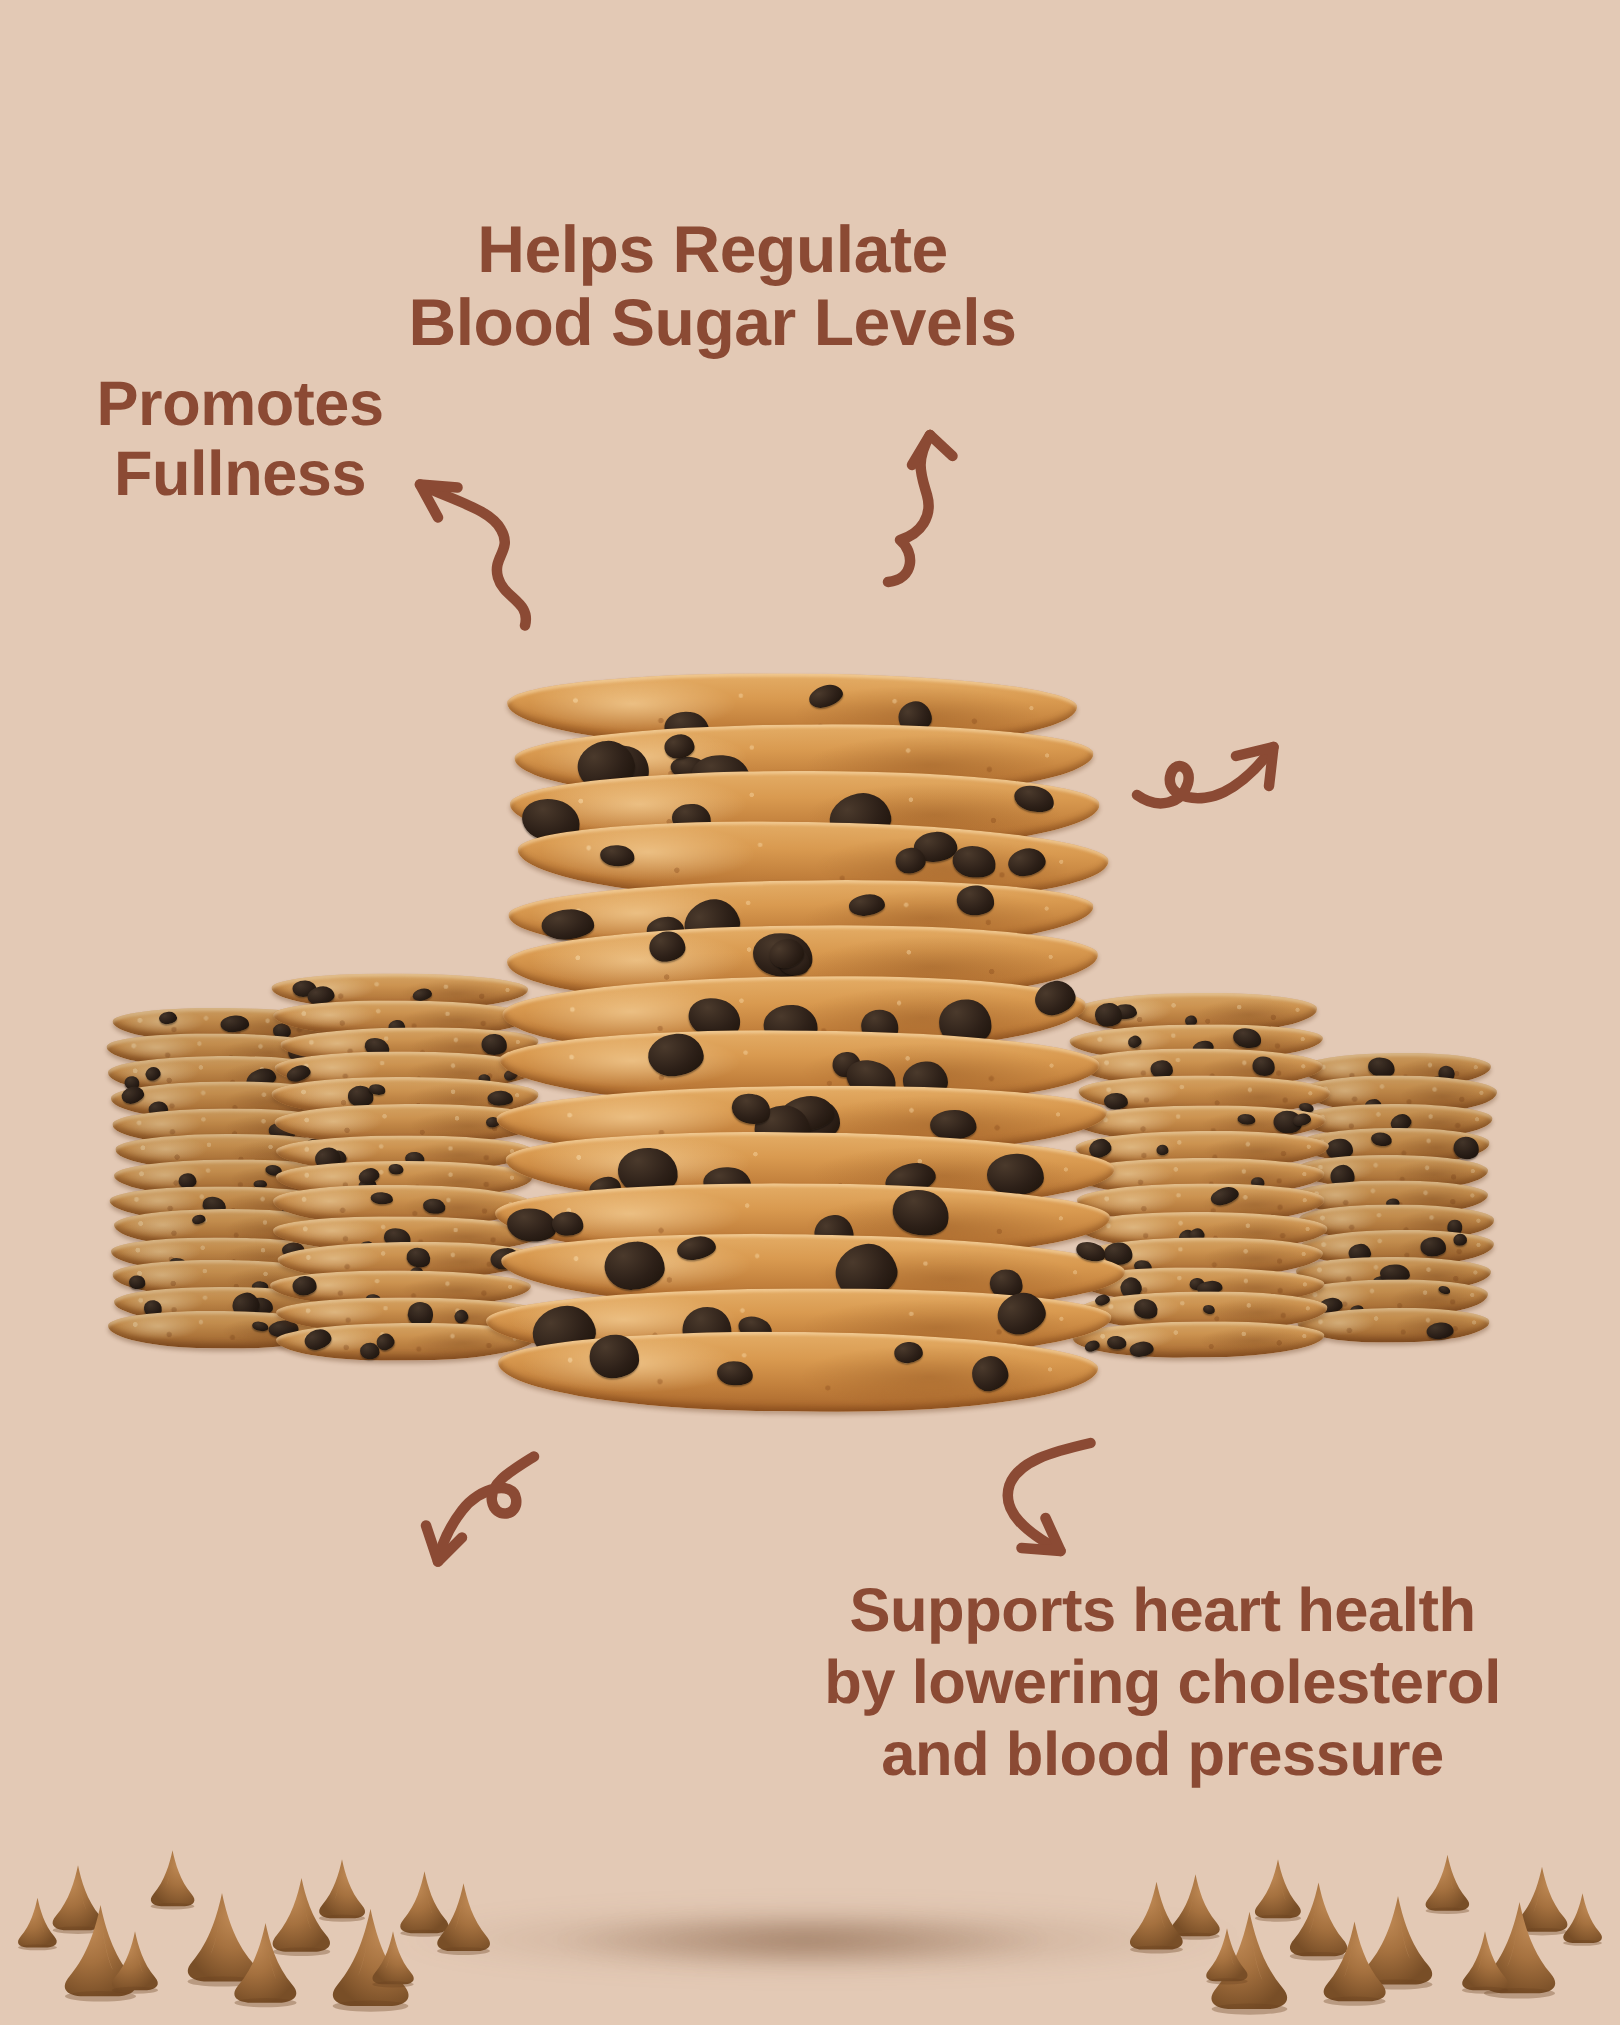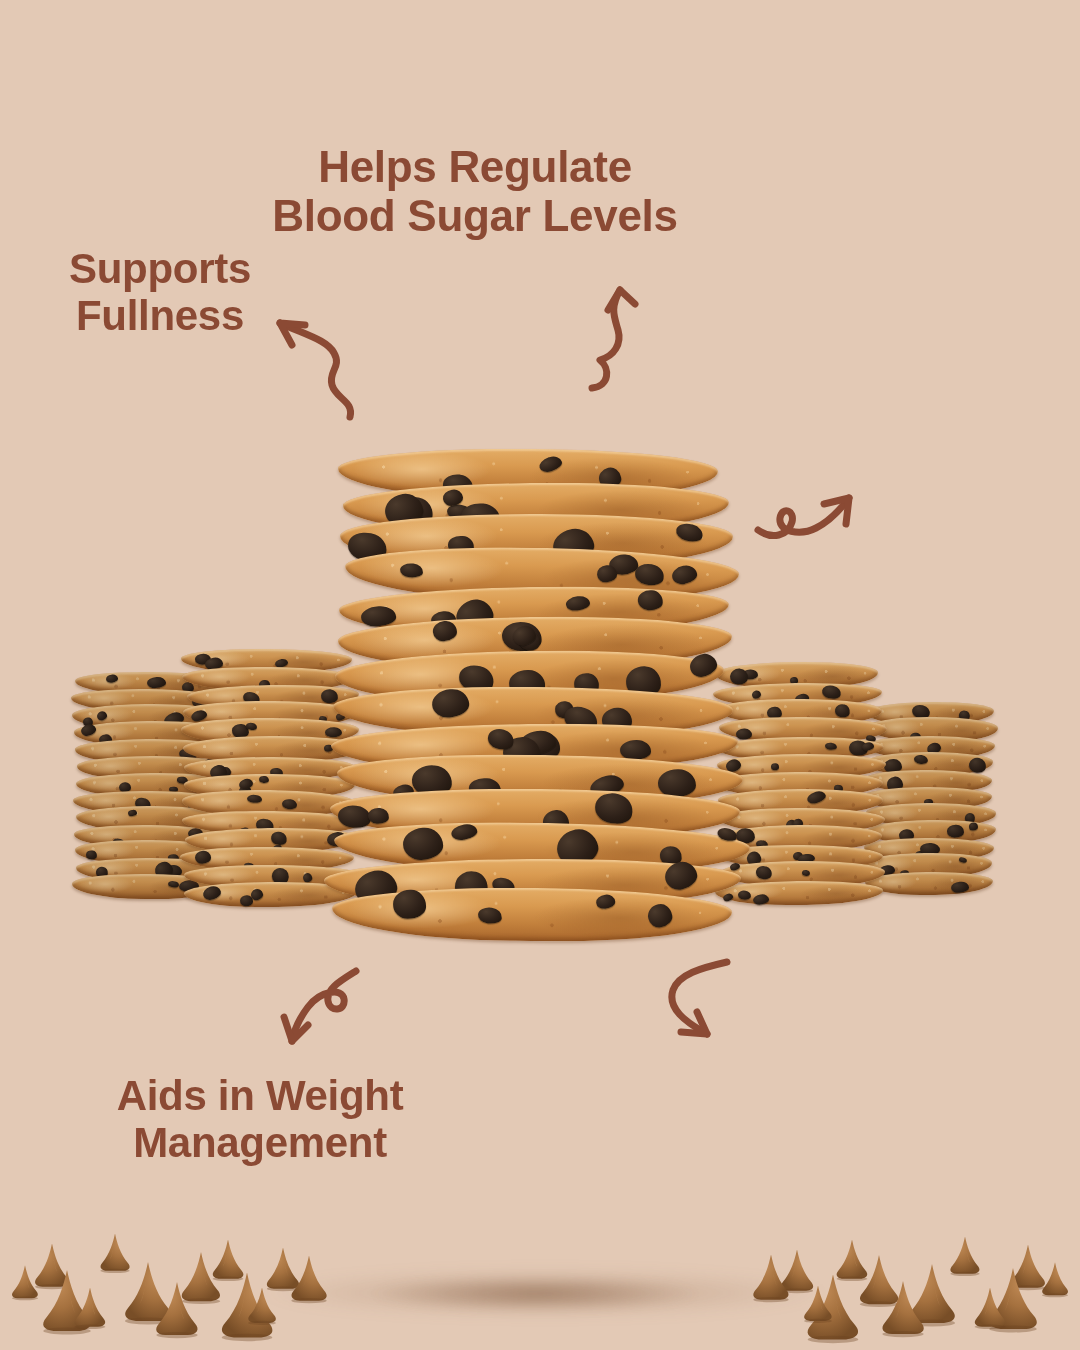--- a/index.html
+++ b/index.html
@@ -887,21 +887,22 @@
   <div class="arrow" id="arrow-heart">
     <svg width="95" height="88" viewBox="0 0 95 88">
       <path d="M72 2 C 46 8, 24 14, 18 30 C 12 48, 30 62, 52 74"></path>
       <path d="M52 74 L 26 72 M52 74 L 42 52"></path>
     </svg>
   </div>
 
   <div class="caption" id="cap-regulate">Helps Regulate
 Blood Sugar Levels</div>
 
-  <div class="caption" id="cap-fullness">Supports
+  <div class="caption" id="cap-fullness">Promotes
 Fullness</div>
 
 
-  <div class="caption" id="cap-weight">Aids in Weight
-Management</div>
-
+
+  <div class="caption" id="cap-heart">Supports heart health
+by lowering cholesterol
+and blood pressure</div>
 
 </div>
 
 </body></html>

